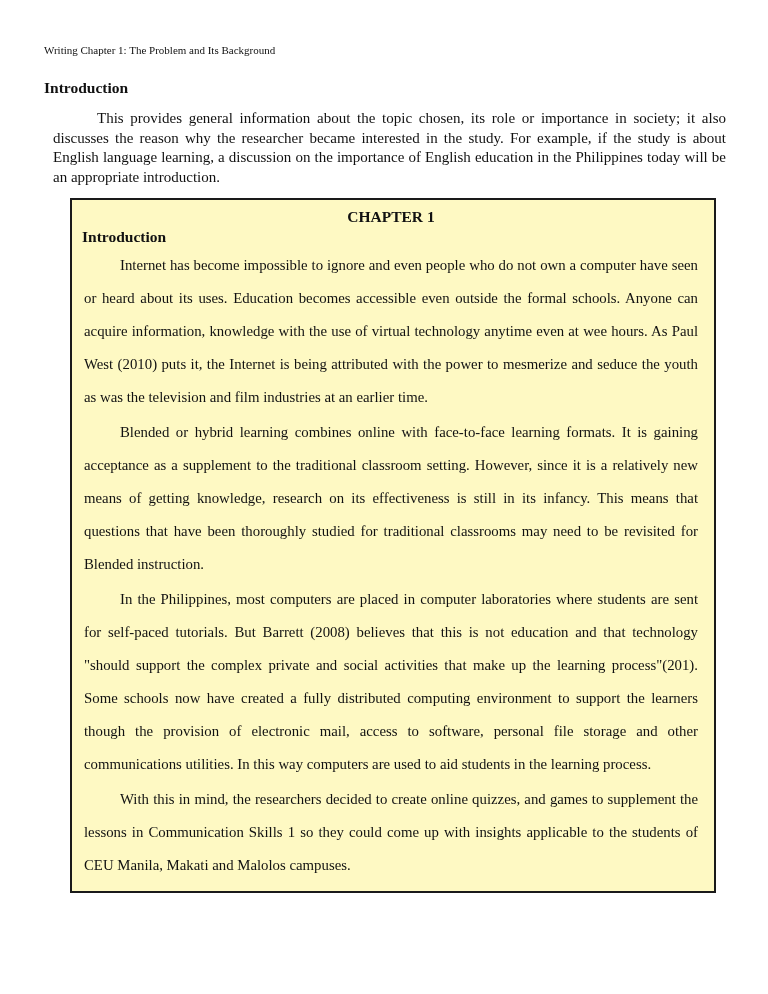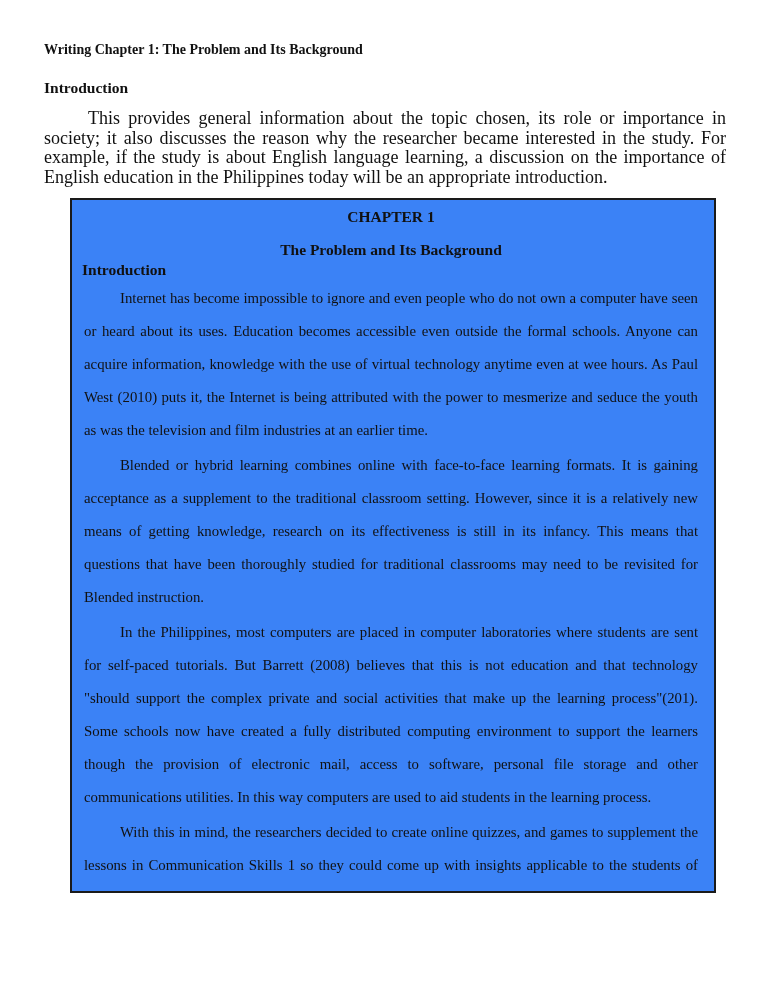--- a/index.html
+++ b/index.html
@@ -13,37 +13,37 @@
     font-family: "Liberation Serif", "DejaVu Serif", serif;
     color: #111111;
     position: relative;
     overflow: hidden;
   }
   .page {
     padding: 40px 42px 0 44px;
     box-sizing: border-box;
   }
   .doc-title {
-    font-size: 14px;
-    font-weight: bold;
+    font-size: 11px;
+    font-weight: normal;
     line-height: 20px;
     margin: 0;
   }
   .section-heading {
     font-size: 15.5px;
     font-weight: bold;
     line-height: 20px;
     margin: 18px 0 0 0;
   }
   .intro-paragraph {
-    font-size: 18px;
+    font-size: 15px;
     line-height: 19.5px;
     text-align: justify;
     text-indent: 44px;
-    margin: 11px 0 0 0;
+    margin: 11px 0 0 9px;
   }
   .sample-line {
     font-size: 15px;
     line-height: 20px;
     margin: 15px 0 0 0;
   }
   .sample-label {
     font-weight: bold;
     font-size: 15.5px;
   }
@@ -51,21 +51,21 @@
     font-weight: normal;
   }
   .sample-box {
     box-sizing: border-box;
     margin: 11px 0 0 26px;
     width: 646px;
     height: 695px;
     border: 2px solid #1a1a1a;
     padding: 5px 14px 8px 10px;
     overflow: hidden;
-    background: #3b82f6;
+    background: #fef9c3;
   }
   .chapter-heading {
     font-size: 15.5px;
     font-weight: bold;
     text-align: center;
     line-height: 20px;
     margin: 2px 0 0 0;
   }
   .chapter-subheading {
     font-size: 15.5px;
@@ -100,21 +100,20 @@
 
   <h2 class="section-heading">Introduction</h2>
 
   <p class="intro-paragraph">This provides general information about the topic chosen, its role or importance in society; it also discusses the reason why the researcher became interested in the study. For example, if the study is about English language learning, a discussion on the importance of English education in the Philippines today will be an appropriate introduction.</p>
 
 
   <div class="sample-box">
 
     <div class="chapter-heading">CHAPTER 1</div>
 
-    <div class="chapter-subheading">The Problem and Its Background</div>
 
     <div class="box-section-heading">Introduction</div>
 
     <p class="box-paragraph first">Internet has become impossible to ignore and even people who do not own a computer have seen or heard about its uses. Education becomes accessible even outside the formal schools. Anyone can acquire information, knowledge with the use of virtual technology anytime even at wee hours. As Paul West (2010) puts it, the Internet is being attributed with the power to mesmerize and seduce the youth as was the television and film industries at an earlier time.</p>
 
     <p class="box-paragraph">Blended or hybrid learning combines online with face-to-face learning formats. It is gaining acceptance as a supplement to the traditional classroom setting. However, since it is a relatively new means of getting knowledge, research on its effectiveness is still in its infancy. This means that questions that have been thoroughly studied for traditional classrooms may need to be revisited for Blended instruction.</p>
 
     <p class="box-paragraph">In the Philippines, most computers are placed in computer laboratories where students are sent for self-paced tutorials. But Barrett (2008) believes that this is not education and that technology "should support the complex private and social activities that make up the learning process"(201). Some schools now have created a fully distributed computing environment to support the learners though the provision of electronic mail, access to software, personal file storage and other communications utilities. In this way computers are used to aid students in the learning process.</p>
 
     <p class="box-paragraph">With this in mind, the researchers decided to create online quizzes, and games to supplement the lessons in Communication Skills 1 so they could come up with insights applicable to the students of CEU Manila, Makati and Malolos campuses.</p>

